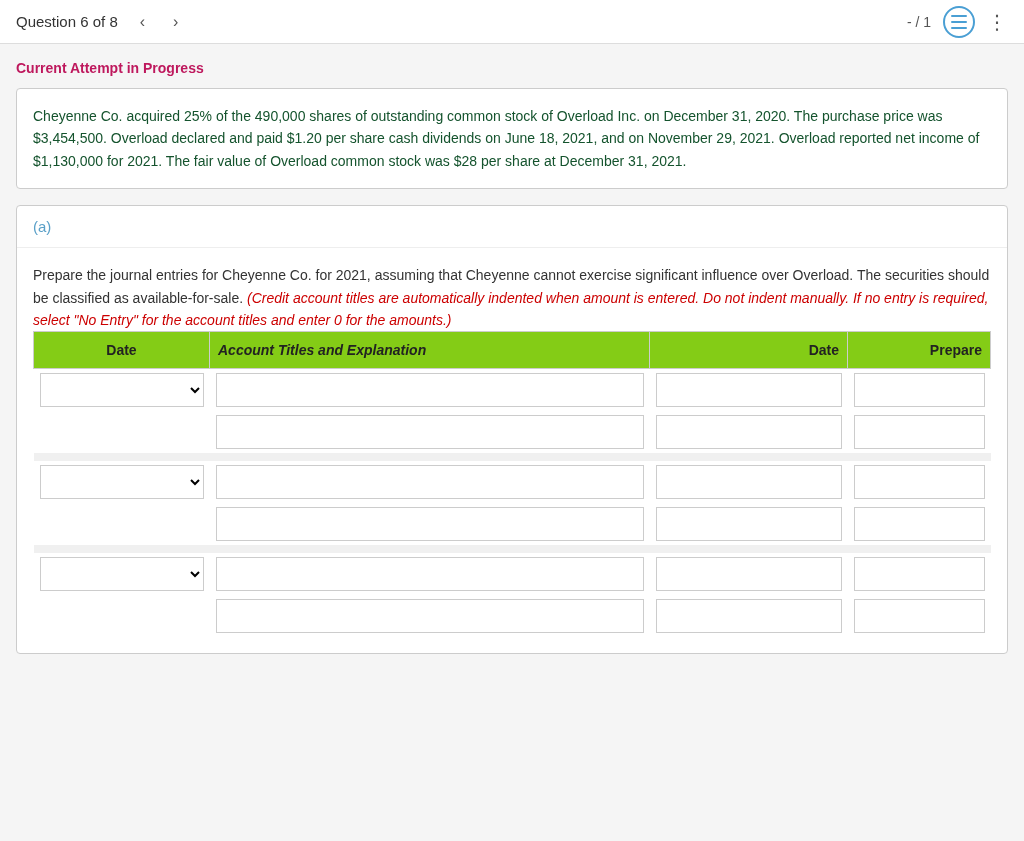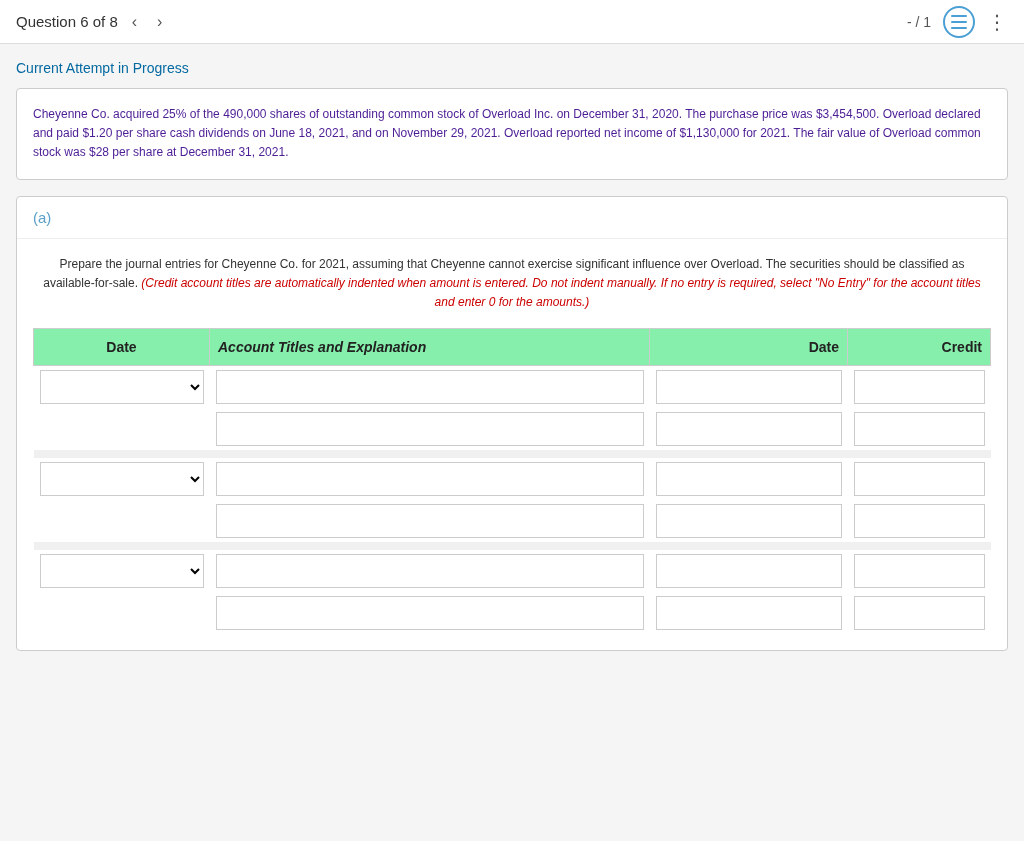--- a/index.html
+++ b/index.html
@@ -16,21 +16,21 @@
       align-items: center;
       justify-content: space-between;
       background: #fff;
       padding: 8px 16px;
       border-bottom: 1px solid #ddd;
       height: 44px;
     }
     .header-left {
       display: flex;
       align-items: center;
-      gap: 8px;
+      gap: 16px;
     }
     .question-label {
       font-size: 15px;
       font-weight: 400;
       color: #333;
     }
     .nav-btn {
       background: none;
       border: none;
       cursor: pointer;
@@ -68,36 +68,36 @@
       letter-spacing: 1px;
     }
 
     
     .content {
       padding: 16px;
       max-width: 1024px;
     }
 
     .current-attempt {
-      font-weight: normal;
+      font-weight: bold;
       font-size: 14px;
       margin-bottom: 12px;
-      color: #0369a1;
+      color: #be185d;
     }
 
     
     .scenario-box {
       background: #fff;
       border: 1px solid #ccc;
       border-radius: 4px;
       padding: 16px;
       margin-bottom: 16px;
       line-height: 1.6;
-      font-size: 12px;
-      color: #4c1d95;
+      font-size: 14px;
+      color: #14532d;
     }
 
     
     .part-box {
       background: #fff;
       border: 1px solid #ccc;
       border-radius: 4px;
       margin-bottom: 16px;
     }
     .part-header {
@@ -108,38 +108,37 @@
       color: #5aa0c8;
       font-size: 15px;
       font-weight: 500;
     }
 
     .part-content {
       padding: 16px;
     }
 
     .instruction-text {
-      font-size: 12px;
+      font-size: 14px;
       color: #333;
       line-height: 1.6;
-      margin-bottom: 16px;
-      text-align: center;
+      margin-bottom: 0;
     }
     .instruction-red {
       color: #cc0000;
       font-style: italic;
     }
 
     
     .journal-table {
       width: 100%;
       border-collapse: collapse;
     }
     .journal-table thead tr {
-      background: #86efac;
+      background: #84cc16;
     }
     .journal-table thead th {
       padding: 10px 8px;
       font-weight: bold;
       font-size: 14px;
       color: #222;
       border: 1px solid #ccc;
     }
     .journal-table thead th:first-child {
       text-align: center;
@@ -239,21 +238,21 @@
         <span> </span>
         <span class="instruction-red">(Credit account titles are automatically indented when amount is entered. Do not indent manually. If no entry is required, select "No Entry" for the account titles and enter 0 for the amounts.)</span>
       </div>
 
       <table class="journal-table">
         <thead>
           <tr>
             <th class="col-date">Date</th>
             <th class="col-account">Account Titles and Explanation</th>
             <th class="col-debit">Date</th>
-            <th class="col-credit">Credit</th>
+            <th class="col-credit">Prepare</th>
           </tr>
         </thead>
         <tbody>
 
           <tr class="entry-row-primary">
             <td class="col-date">
               <select class="date-select">
                 <option value=""></option>
                 <option value="jan1">Jan 1</option>
                 <option value="jun18">Jun 18</option>

